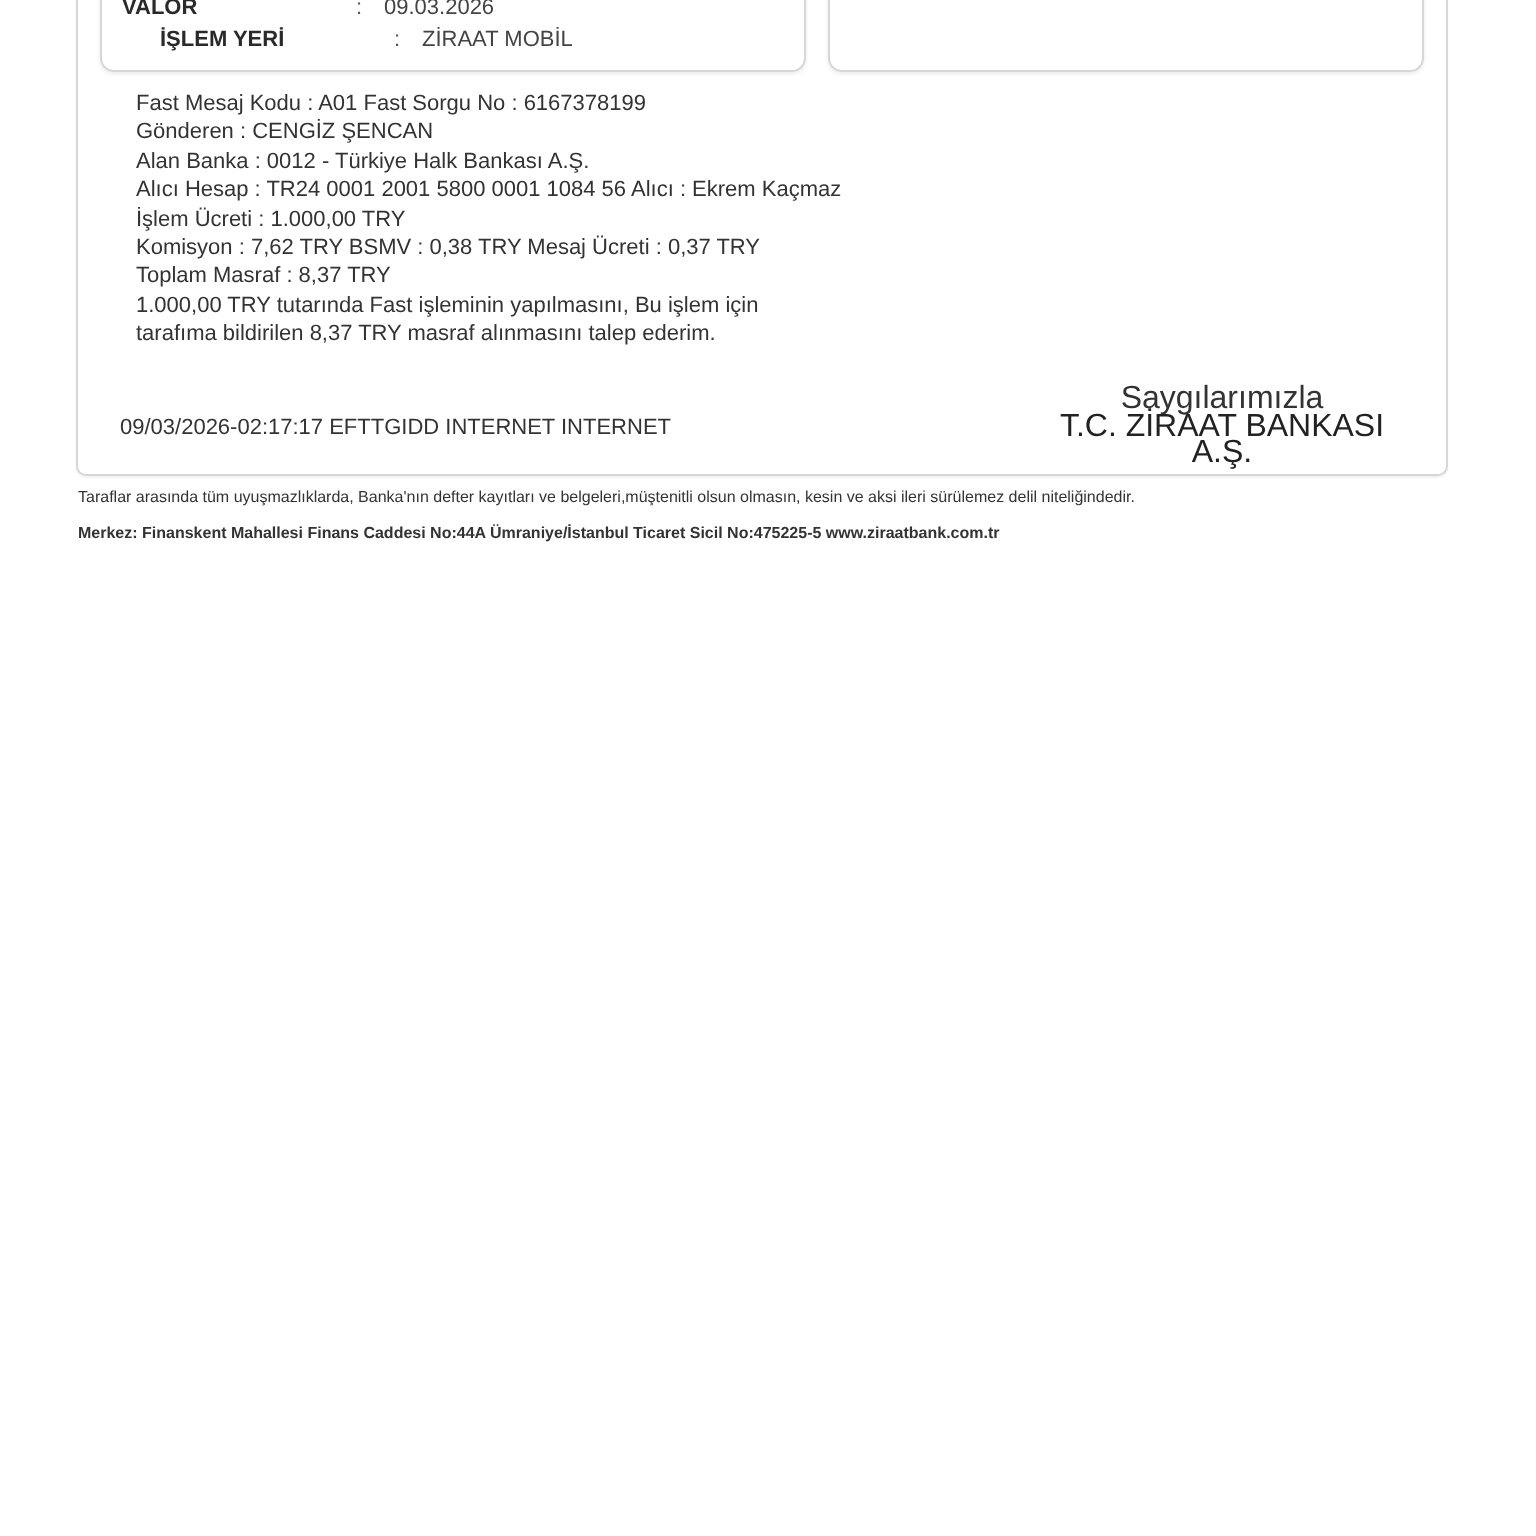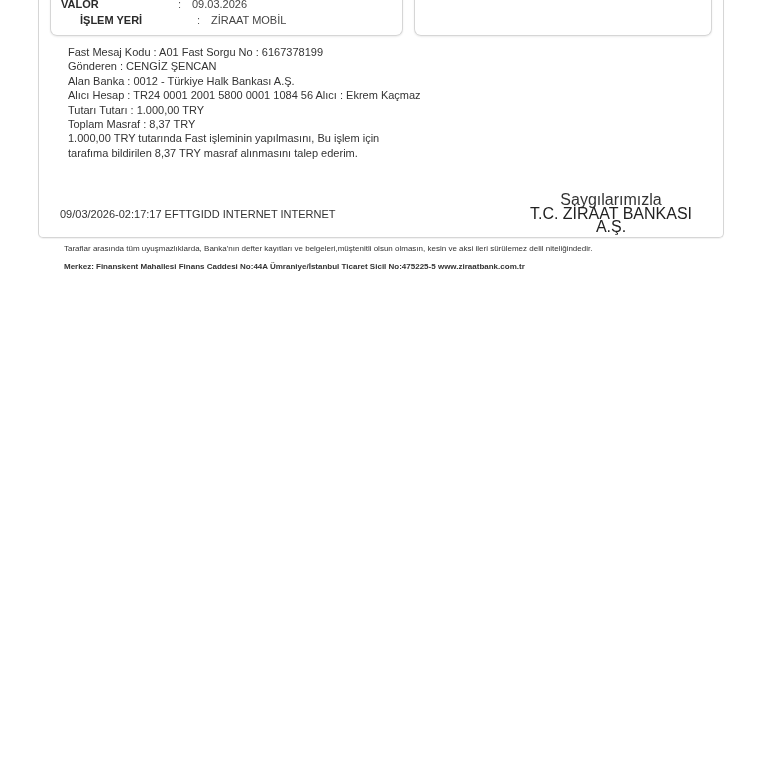--- a/index.html
+++ b/index.html
@@ -104,21 +104,20 @@
       color: #222;
       text-align: center;
     }
     .legal {
       position: absolute;
       left: 39px;
       font-size: 8px;
       line-height: 10px;
       color: #333;
       white-space: nowrap;
-      margin-left: 25px;
     }
   </style>
 </head>
 <body>
 
 <div class="outer-box"></div>
 <div class="inner-left"></div>
 <div class="inner-right"></div>
 
 <div class="kv-row" style="top:-3px;">
@@ -126,21 +125,22 @@
 </div>
 <div class="kv-row" style="top:13px;padding-left:19px;">
   <span class="kv-label">İŞLEM YERİ</span><span class="kv-sep">:</span><span class="kv-value">ZİRAAT MOBİL</span>
 </div>
 
 <div class="details">
   <div>Fast Mesaj Kodu : A01 Fast Sorgu No : 6167378199</div>
   <div>Gönderen : CENGİZ ŞENCAN</div>
   <div>Alan Banka : 0012 - Türkiye Halk Bankası A.Ş.</div>
   <div>Alıcı Hesap : TR24 0001 2001 5800 0001 1084 56 Alıcı : Ekrem Kaçmaz</div>
-  <div>Tutarı Tutarı : 1.000,00 TRY</div>
+  <div>İşlem Ücreti : 1.000,00 TRY</div>
+  <div>Komisyon : 7,62 TRY BSMV : 0,38 TRY Mesaj Ücreti : 0,37 TRY</div>
   <div>Toplam Masraf : 8,37 TRY</div>
   <div>1.000,00 TRY tutarında Fast işleminin yapılmasını, Bu işlem için</div>
   <div>tarafıma bildirilen 8,37 TRY masraf alınmasını talep ederim.</div>
 </div>
 
 <div class="footer-left">
   <div>09/03/2026-02:17:17 EFTTGIDD INTERNET INTERNET</div>
 </div>
 
 <div class="signature">

